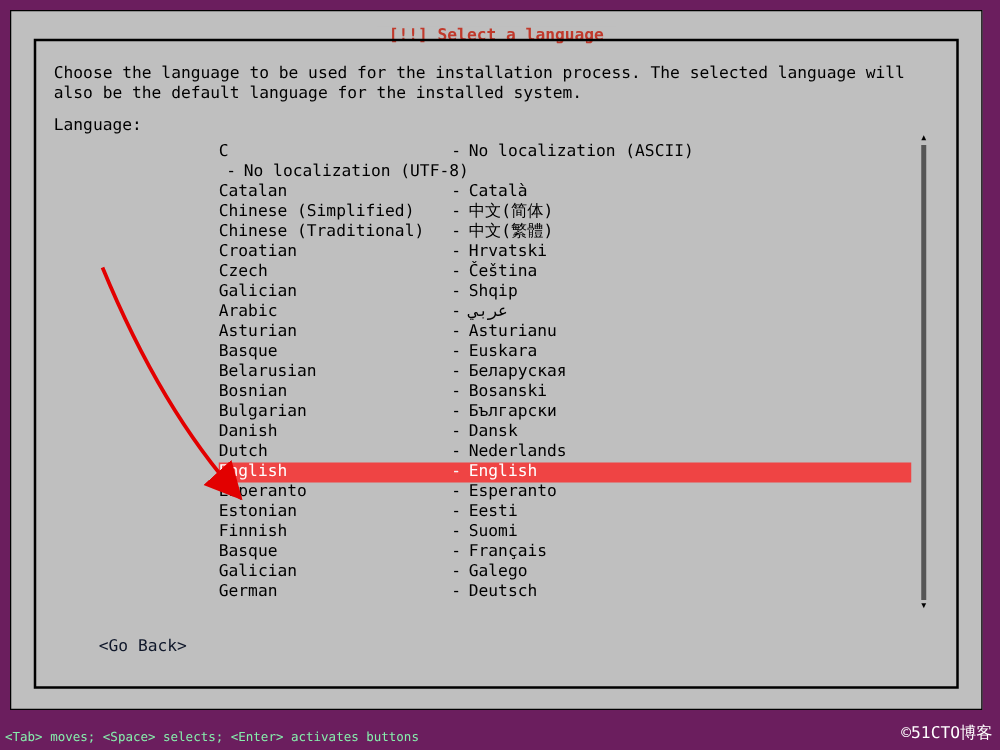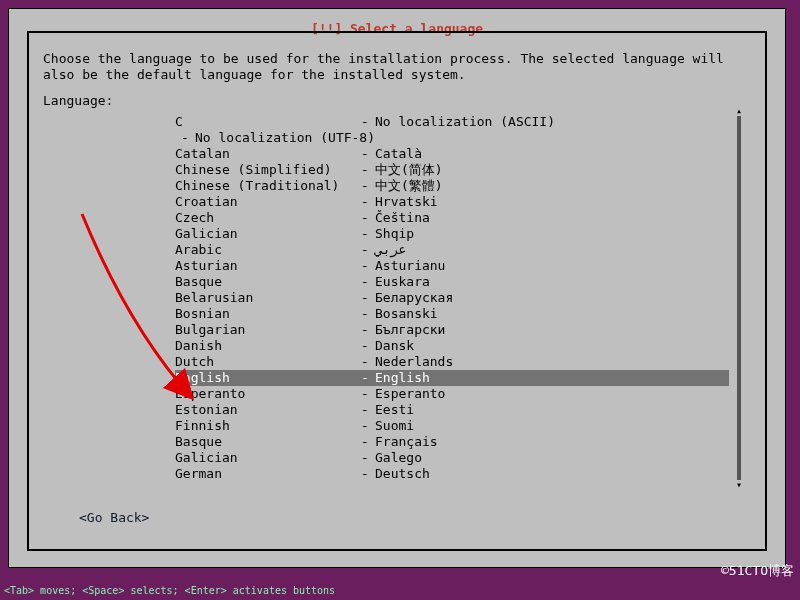--- a/index.html
+++ b/index.html
@@ -6,32 +6,32 @@
   .desktop{position:relative;width:800px;height:600px}
   .window{position:absolute;left:8px;top:8px;width:778px;height:560px;background:#bfbfbf;border:1px solid #000;box-sizing:border-box}
   .dialog-frame{position:absolute;left:18px;top:22px;right:18px;bottom:16px;border:2px solid #000}
   .title-cut{position:absolute;top:12px;left:50%;transform:translateX(-50%);padding:0 10px;background:#bfbfbf;color:#c0392b;font-weight:bold;white-space:nowrap}
   .body{position:absolute;left:14px;right:14px;top:18px;bottom:12px}
   .para{line-height:16px;margin-bottom:10px}
   .label{margin-bottom:6px}
   .list-wrap{position:relative;margin-left:132px;margin-right:22px}
   .list{}
   .row{display:flex;height:16px;line-height:16px;white-space:pre;cursor:pointer}
-  .row.sel{background:#737373;color:#fff}
+  .row.sel{background:#ef4444;color:#fff}
   .col-lang{width:180px}
   .col-sep{width:20px;text-align:center}
   .col-native{flex:1}
   .scroll{position:absolute;right:-14px;top:0;width:8px;height:100%;}
   .scroll-track{position:absolute;top:2px;bottom:2px;left:2px;width:4px;background:#555}
   .scroll-arrow{position:absolute;left:0;width:8px;height:10px;color:#000;font-size:10px;line-height:10px;text-align:center}
   .scroll-arrow.up{top:-8px}
   .scroll-arrow.down{bottom:-8px}
   .goback{position:absolute;left:36px;bottom:12px;color:#0f172a;cursor:pointer}
   .hint{position:absolute;left:4px;bottom:4px;color:#86efac;font-size:10px}
-  .watermark{position:absolute;right:6px;bottom:20px;color:#fff;font-size:13px}
+  .watermark{position:absolute;right:6px;bottom:5px;color:#fff;font-size:13px}
   
   .arrow-svg{position:absolute;left:74px;top:208px;pointer-events:none}
 </style>
 </head>
 <body>
 
 <div class="desktop">
   <div class="window">
     <div class="title-cut">[!!] Select a language</div>
     <div class="dialog-frame">

